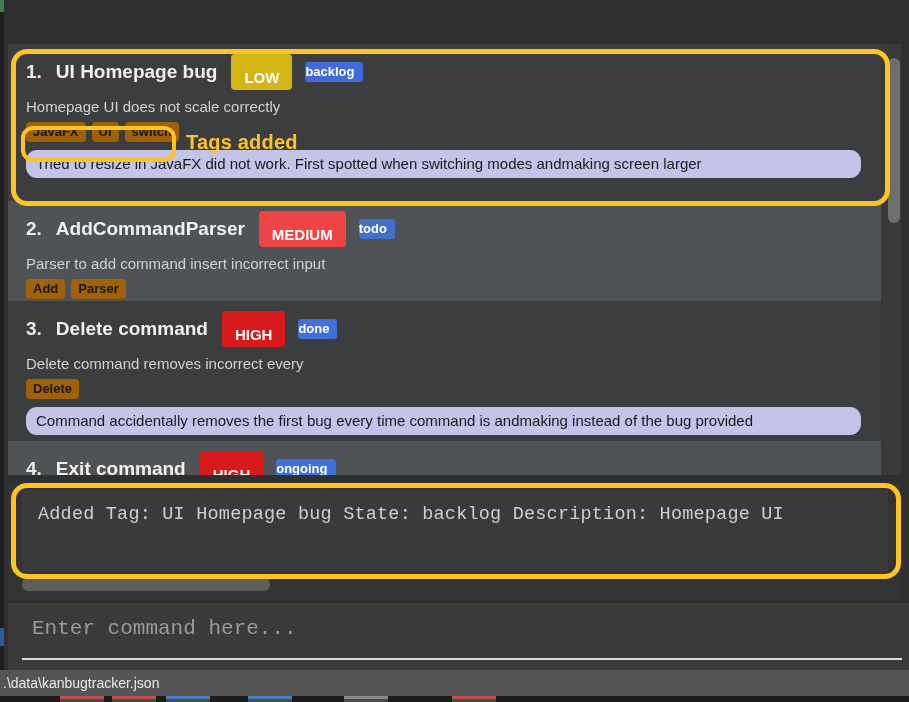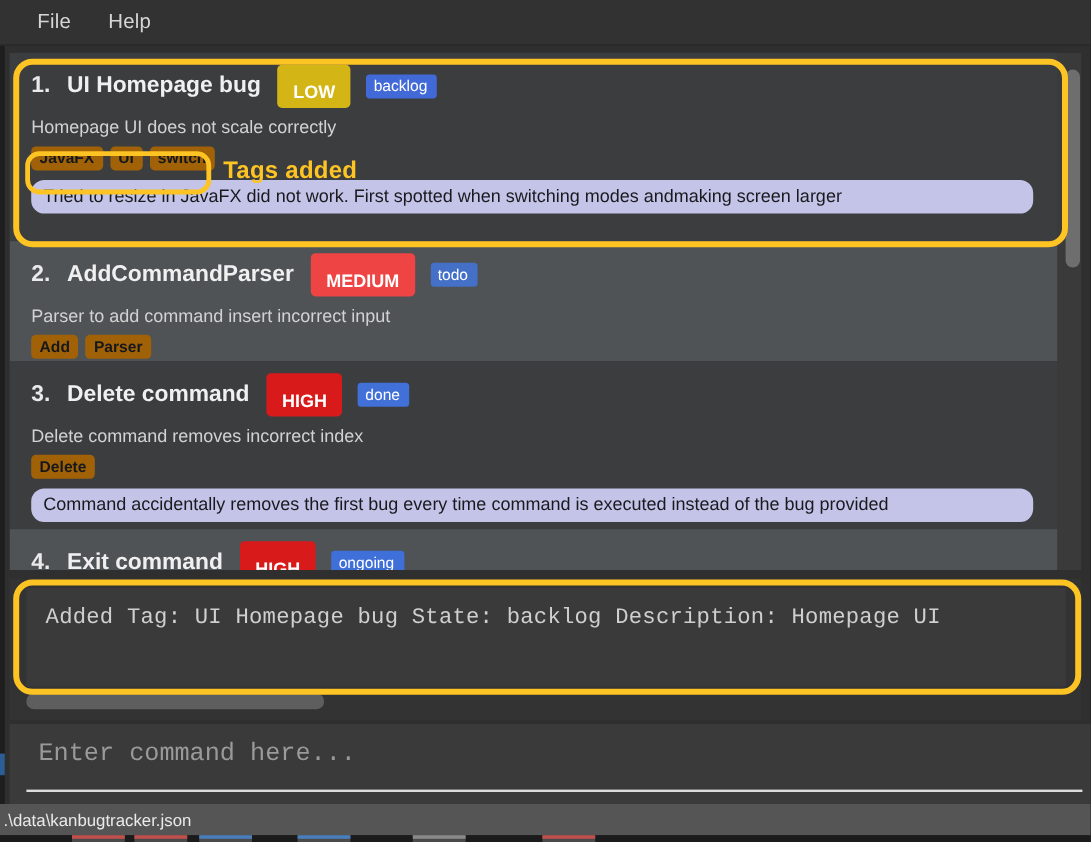--- a/index.html
+++ b/index.html
@@ -113,24 +113,25 @@
     line-height: 1;
   }
   .badge-priority.LOW    { background: #d4b516; }
   .badge-priority.MEDIUM { background: #ef4444; }
   .badge-priority.HIGH   { background: #d91a1a; }
 
   .badge-state {
     display: inline-block;
     color: #ffffff;
     font-size: 13px;
-    padding: 3px 8px 4px 6px;
+    padding: 3px 8px 4px 0;
     border-radius: 3px;
     line-height: 1;
     background: #4470c8;
+    font-weight: bold;
   }
   .badge-state.backlog { background: #4169d8; }
   .badge-state.todo    { background: #4470c8; }
   .badge-state.done    { background: #4070d8; }
   .badge-state.ongoing { background: #3f6fd8; }
 
   .card-desc {
     color: #d2d2d2;
     font-size: 15px;
     margin-top: 8px;
@@ -331,24 +332,20 @@
 </style>
 </head>
 <body>
 
 <div id="app">
 
   <div class="left-edge"></div>
   <div class="left-edge-green"></div>
   <div class="left-edge-blue"></div>
 
-  <div class="menubar">
-    <div class="menu-item">File</div>
-    <div class="menu-item">Help</div>
-  </div>
 
   <div class="list-panel">
 
     <div class="card dark" style="height:157px;">
       <div class="card-head">
         <span class="card-index">1.</span>
         <span class="card-title">UI Homepage bug</span>
         <span class="badge-priority LOW">LOW</span>
         <span class="badge-state backlog">backlog</span>
       </div>
@@ -375,25 +372,25 @@
       </div>
     </div>
 
     <div class="card dark" style="height:140px;">
       <div class="card-head">
         <span class="card-index">3.</span>
         <span class="card-title">Delete command</span>
         <span class="badge-priority HIGH">HIGH</span>
         <span class="badge-state done">done</span>
       </div>
-      <div class="card-desc">Delete command removes incorrect index</div>
+      <div class="card-desc">Delete command removes incorrect every</div>
       <div class="tag-row">
         <span class="tag">Delete</span>
       </div>
-      <div class="note-bar">Command accidentally removes the first bug every time command is executed instead of the bug provided</div>
+      <div class="note-bar">Command accidentally removes the first bug every time command is andmaking instead of the bug provided</div>
     </div>
 
     <div class="card light" style="height:40px;">
       <div class="card-head">
         <span class="card-index">4.</span>
         <span class="card-title">Exit command</span>
         <span class="badge-priority HIGH">HIGH</span>
         <span class="badge-state ongoing">ongoing</span>
       </div>
     </div>

